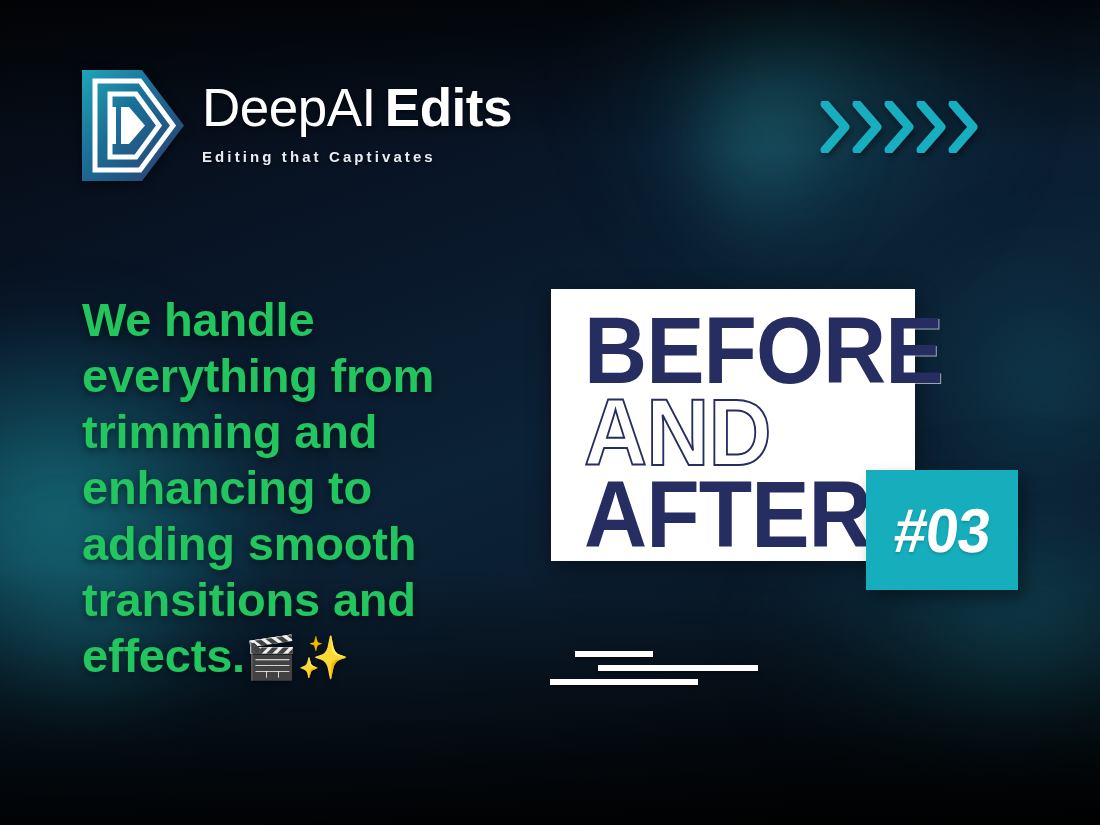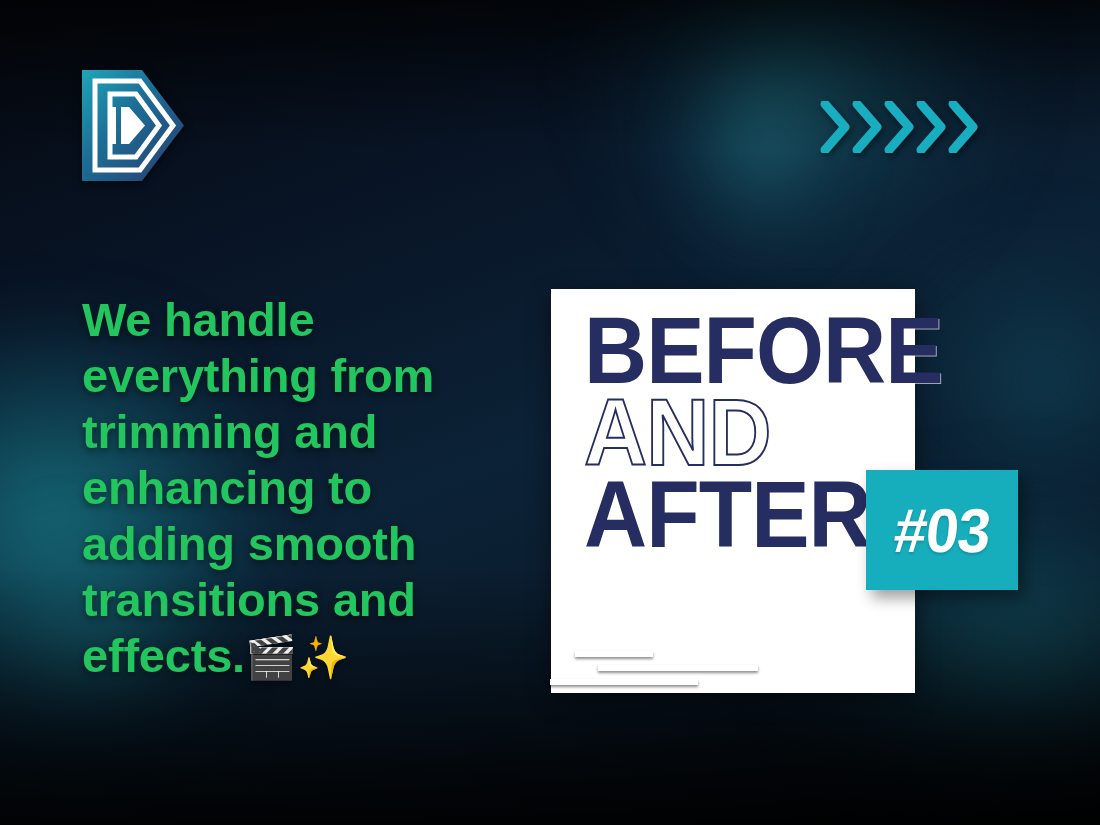--- a/index.html
+++ b/index.html
@@ -164,21 +164,21 @@
     font-family: "DejaVu Sans", sans-serif;
     font-size: 42px;
   }
 
   
   .card {
     position: absolute;
     left: 551px;
     top: 289px;
     width: 364px;
-    height: 404px;
+    height: 272px;
     background: #ffffff;
     box-shadow: 0 6px 22px rgba(0,0,0,0.45);
   }
   .card-type {
     position: absolute;
     left: 33px;
     top: 22px;
     width: 300px;
   }
   .card-line {
@@ -259,20 +259,26 @@
           <stop offset="42%" stop-color="#1b6e96"></stop>
           <stop offset="100%" stop-color="#2b3a6e"></stop>
         </linearGradient>
       </defs>
       <path d="M2 2 H62 L104 57.5 L62 113 H2 Z" fill="url(#hexgrad)"></path>
       <path d="M15 13 H60 L93 57.5 L60 102 H15 Z" fill="none" stroke="#ffffff" stroke-width="5"></path>
       <path d="M30 26 H56 L79 57.5 L56 89 H30 Z" fill="none" stroke="#ffffff" stroke-width="5"></path>
       <path d="M41 39 H49 L65 57.5 L49 76 H41 Z" fill="#ffffff"></path>
       <rect x="30" y="39" width="6" height="37" fill="#ffffff"></rect>
     </svg>
+    <div class="logo-text-wrap">
+      <div class="logo-wordmark">
+        <span class="w-light">DeepAI</span><span class="w-bold">Edits</span>
+      </div>
+      <div class="logo-tagline">Editing that Captivates</div>
+    </div>
   </div>
 
   <div class="chevrons">
     <svg width="30" height="52" viewBox="0 0 30 52">
         <path d="M5 3 L25 26 L5 49" fill="none" stroke="#18aec0" stroke-width="9" stroke-linecap="round" stroke-linejoin="round"></path>
       </svg>
     <svg width="30" height="52" viewBox="0 0 30 52">
         <path d="M5 3 L25 26 L5 49" fill="none" stroke="#18aec0" stroke-width="9" stroke-linecap="round" stroke-linejoin="round"></path>
       </svg>
     <svg width="30" height="52" viewBox="0 0 30 52">

